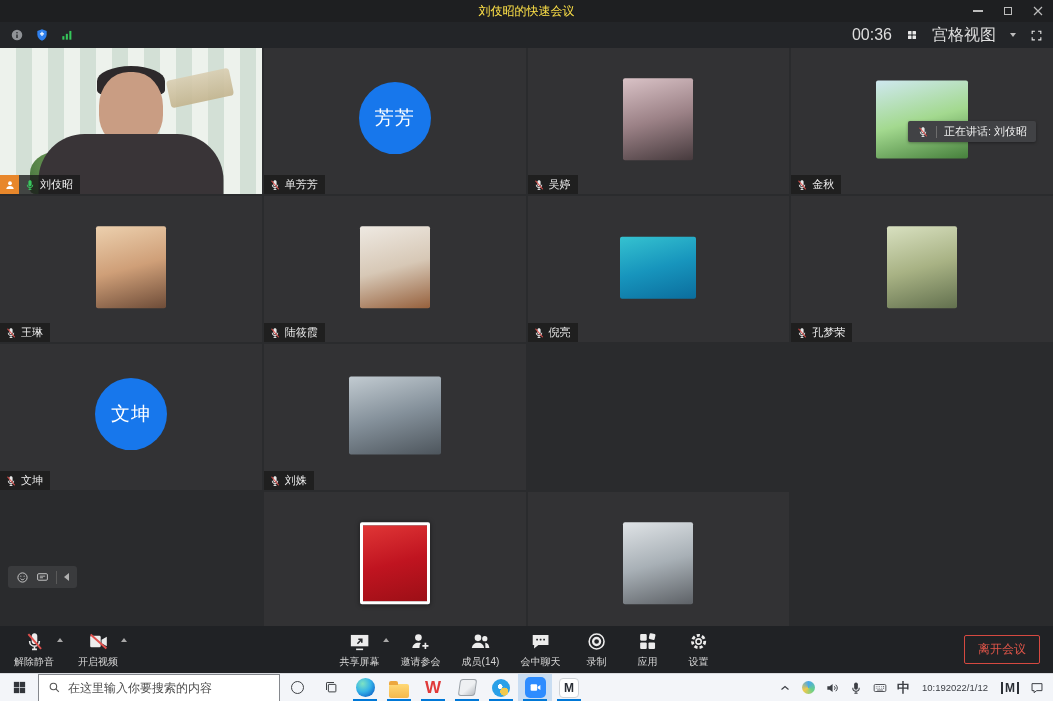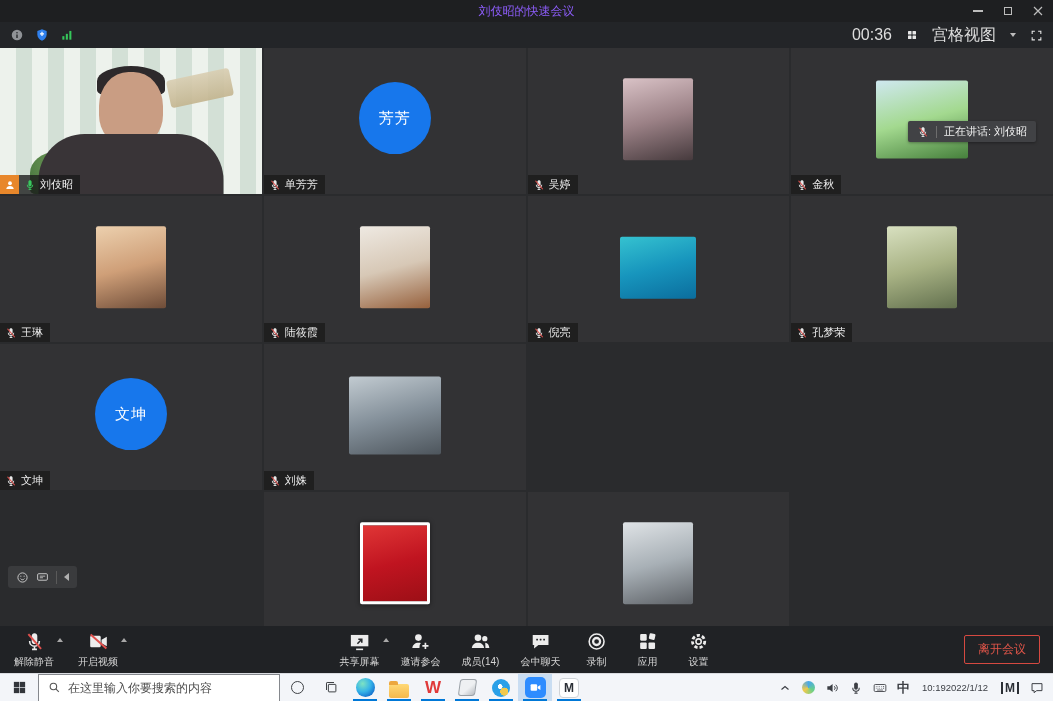--- a/index.html
+++ b/index.html
@@ -3,21 +3,21 @@
 <meta charset="utf-8">
 <style>
   * { margin:0; padding:0; box-sizing:border-box; }
   body { width:1053px; height:701px; overflow:hidden;
          font-family:"Liberation Sans","DejaVu Sans",sans-serif; background:#2a2b2d; }
   .screen { width:1053px; height:701px; display:flex; flex-direction:column; position:relative; }
 
   
   .titlebar { height:22px; background:#1e1f21; position:relative; flex:0 0 22px; }
   .wtitle { position:absolute; left:0; right:0; text-align:center; line-height:22px;
-            font-size:12px; color:#8b5cf6; }
+            font-size:12px; color:#fde047; }
   .wctrls { position:absolute; right:0; top:0; height:22px; display:flex; }
   .wbtn { width:30px; height:22px; display:flex; align-items:center; justify-content:center; }
   .mini { width:10px; height:2px; background:#bdbdbd; }
   .rest { width:8px; height:8px; border:1px solid #bdbdbd; position:relative; background:#1e1f21; }
   .rest::before { content:''; position:absolute; top:-3px; left:2px; width:7px; height:7px;
                   border:1px solid #bdbdbd; z-index:-1; }
   .wbtn svg { width:10px; height:10px; }
 
   
   .meetbar { height:26px; background:#232528; flex:0 0 26px; display:flex; align-items:center;
@@ -32,21 +32,21 @@
   .fsicon svg { width:13px; height:13px; display:block; }
 
   
   .gridarea { height:578px; flex:0 0 578px; background:#2a2b2d; position:relative; overflow:hidden; }
   .grid { display:grid; grid-template-columns:repeat(4,1fr); grid-auto-rows:146px; gap:2px; height:100%; }
   .tile { position:relative; background:#323234; overflow:hidden; }
   .tile.active { box-shadow:inset 0 0 0 2px #2aa562; }
 
   .tile-avatar { width:72px; height:72px; border-radius:50%; position:absolute; left:50%; top:50%;
                  transform:translate(-50%,-54%); display:flex; align-items:center; justify-content:center;
-                 color:#fff; font-size:15px; letter-spacing:1px; }
+                 color:#fff; font-size:19px; letter-spacing:1px; }
   .tile-photo { position:absolute; left:50%; top:50%; transform:translate(-50%,-52%); border-radius:2px; }
   .tile-photo.portrait { width:70px; height:82px; }
   .tile-photo.landscape { width:92px; height:78px; }
   .tile-photo.small { width:76px; height:62px; }
   .tile-photo.framed { border:3px solid #fff; box-shadow:0 0 5px rgba(0,0,0,.45); }
 
   .tile-video { position:absolute; inset:0; overflow:hidden;
                 background:repeating-linear-gradient(90deg,#edf2ec 0 16px,#d3e0d6 16px 32px); }
   .tv-lamp { position:absolute; top:26px; right:30px; width:64px; height:28px;
              background:linear-gradient(#d9ceb2,#c3b48e); border-radius:4px; transform:rotate(-12deg); opacity:.9; }

